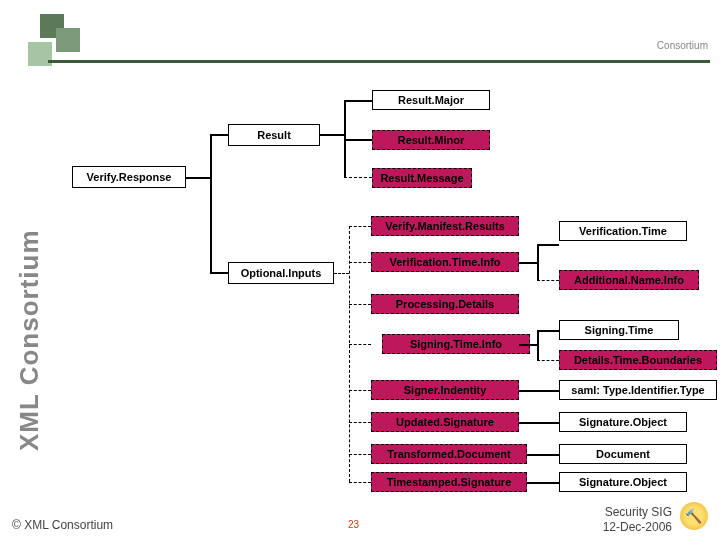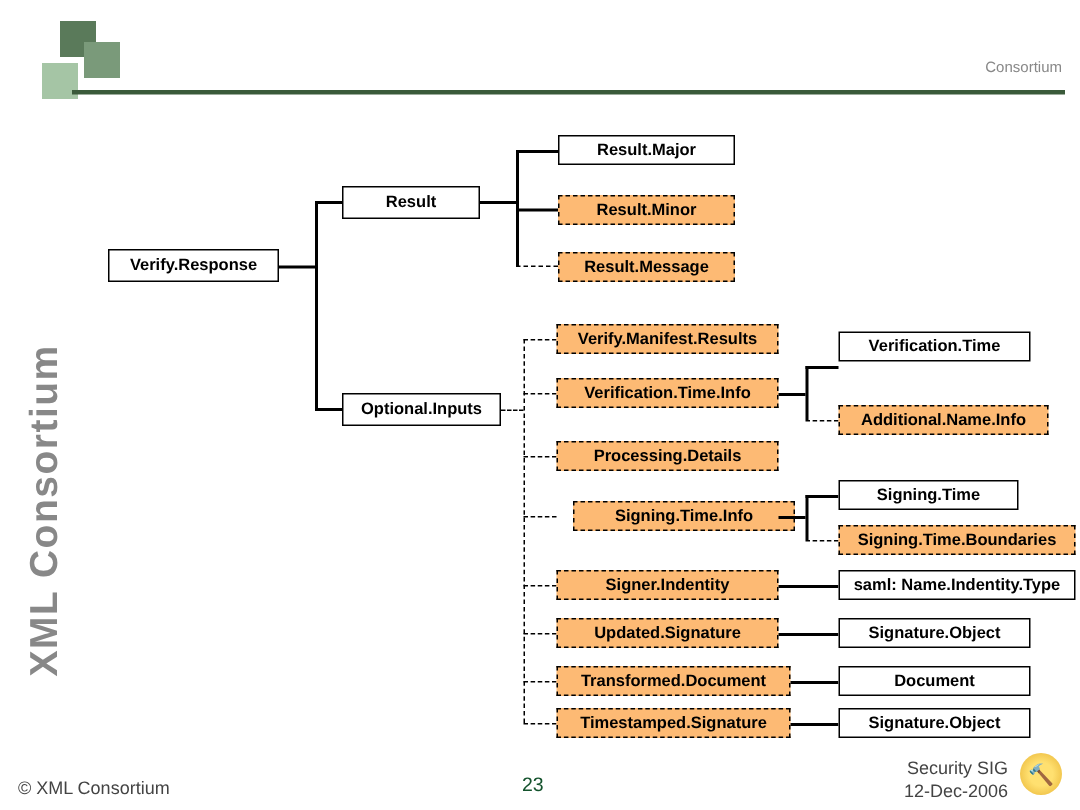--- a/index.html
+++ b/index.html
@@ -9,26 +9,26 @@
 .header-bar{position:absolute;left:48px;top:52px;right:10px;height:3px;background:#3a5a3a}
 .sq{position:absolute;width:24px;height:24px}
 .sq1{left:40px;top:6px;background:#5a7a5a}
 .sq2{left:56px;top:20px;background:#7a9a7a}
 .sq3{left:28px;top:34px;background:#a5c5a5}
 .logo{position:absolute;right:10px;top:4px;width:130px;height:50px}
 .logo-text{position:absolute;right:0;top:0;font-size:26px;font-weight:bold;color:#888;font-style:italic;letter-spacing:-1px}
 .logo-sub{position:absolute;right:2px;top:28px;font-size:10px;color:#888;}
 .sidebar{position:absolute;left:12px;top:200px;width:34px;height:280px;font-size:26px;font-weight:bold;color:#888;writing-mode:vertical-rl;transform:rotate(180deg);letter-spacing:1px;text-align:center;line-height:34px}
 .box{position:absolute;border:1.5px solid #000;background:#fff;font-size:11px;font-weight:bold;text-align:center;display:flex;align-items:center;justify-content:center;padding:2px 4px}
-.dbox{position:absolute;border:1.5px dashed #000;background:#fdba74;font-size:11px;font-weight:bold;text-align:center;display:flex;align-items:center;justify-content:center;padding:2px 4px}
+.dbox{position:absolute;border:1.5px dashed #000;background:#be185d;font-size:11px;font-weight:bold;text-align:center;display:flex;align-items:center;justify-content:center;padding:2px 4px}
 .line{position:absolute;background:#000}
 .dline-v{position:absolute;border-left:1.5px dashed #000}
 .dline-h{position:absolute;border-top:1.5px dashed #000}
 .footer-l{position:absolute;left:12px;bottom:8px;font-size:12px;color:#444}
-.footer-c{position:absolute;left:348px;bottom:10px;font-size:13px;color:#14532d}
+.footer-c{position:absolute;left:348px;bottom:10px;font-size:10px;color:#c2410c}
 .footer-r{position:absolute;right:48px;bottom:6px;font-size:12px;color:#444;text-align:right;line-height:1.2}
 .gavel{position:absolute;right:12px;bottom:10px;width:28px;height:28px;border-radius:50%;background:radial-gradient(circle,#ffe070 40%,#e6b030 100%);display:flex;align-items:center;justify-content:center;font-size:14px}
 </style>
 </head>
 <body>
 
 <div class="header">
   <div class="sq sq1"></div>
   <div class="sq sq2"></div>
   <div class="sq sq3"></div>
@@ -52,21 +52,21 @@
 <div class="box" style="left:228px;top:262px;width:106px;height:22px">Optional.Inputs</div>
 
 <div class="line" style="left:320px;top:134px;width:24px;height:1.5px"></div>
 <div class="line" style="left:344px;top:100px;width:1.5px;height:78px"></div>
 <div class="line" style="left:344px;top:100px;width:28px;height:1.5px"></div>
 <div class="line" style="left:344px;top:139px;width:28px;height:1.5px"></div>
 <div class="dline-h" style="left:344px;top:177px;width:28px"></div>
 
 <div class="box" style="left:372px;top:90px;width:118px;height:20px">Result.Major</div>
 <div class="dbox" style="left:372px;top:130px;width:118px;height:20px">Result.Minor</div>
-<div class="dbox" style="left:372px;top:168px;width:118px;height:20px">Result.Message</div>
+<div class="dbox" style="left:372px;top:168px;width:100px;height:20px">Result.Message</div>
 
 <div class="dline-h" style="left:334px;top:273px;width:15px"></div>
 <div class="dline-v" style="left:349px;top:226px;height:256px"></div>
 <div class="dline-h" style="left:349px;top:226px;width:22px"></div>
 <div class="dline-h" style="left:349px;top:262px;width:22px"></div>
 <div class="dline-h" style="left:349px;top:304px;width:22px"></div>
 <div class="dline-h" style="left:349px;top:344px;width:22px"></div>
 <div class="dline-h" style="left:349px;top:390px;width:22px"></div>
 <div class="dline-h" style="left:349px;top:422px;width:22px"></div>
 <div class="dline-h" style="left:349px;top:454px;width:22px"></div>
@@ -92,22 +92,22 @@
 <div class="dline-h" style="left:537px;top:360px;width:22px"></div>
 
 <div class="line" style="left:519px;top:390px;width:40px;height:1.5px"></div>
 <div class="line" style="left:519px;top:422px;width:40px;height:1.5px"></div>
 <div class="line" style="left:527px;top:454px;width:32px;height:1.5px"></div>
 <div class="line" style="left:527px;top:482px;width:32px;height:1.5px"></div>
 
 <div class="box" style="left:559px;top:221px;width:128px;height:20px">Verification.Time</div>
 <div class="dbox" style="left:559px;top:270px;width:140px;height:20px">Additional.Name.Info</div>
 <div class="box" style="left:559px;top:320px;width:120px;height:20px">Signing.Time</div>
-<div class="dbox" style="left:559px;top:350px;width:158px;height:20px">Signing.Time.Boundaries</div>
-<div class="box" style="left:559px;top:380px;width:158px;height:20px">saml: Name.Indentity.Type</div>
+<div class="dbox" style="left:559px;top:350px;width:158px;height:20px">Details.Time.Boundaries</div>
+<div class="box" style="left:559px;top:380px;width:158px;height:20px">saml: Type.Identifier.Type</div>
 <div class="box" style="left:559px;top:412px;width:128px;height:20px">Signature.Object</div>
 <div class="box" style="left:559px;top:444px;width:128px;height:20px">Document</div>
 <div class="box" style="left:559px;top:472px;width:128px;height:20px">Signature.Object</div>
 
 <div class="footer-l">© XML Consortium</div>
 <div class="footer-c">23</div>
 <div class="footer-r">
   <span>Security SIG</span><br>
   <span>12-Dec-2006</span>
 </div>

